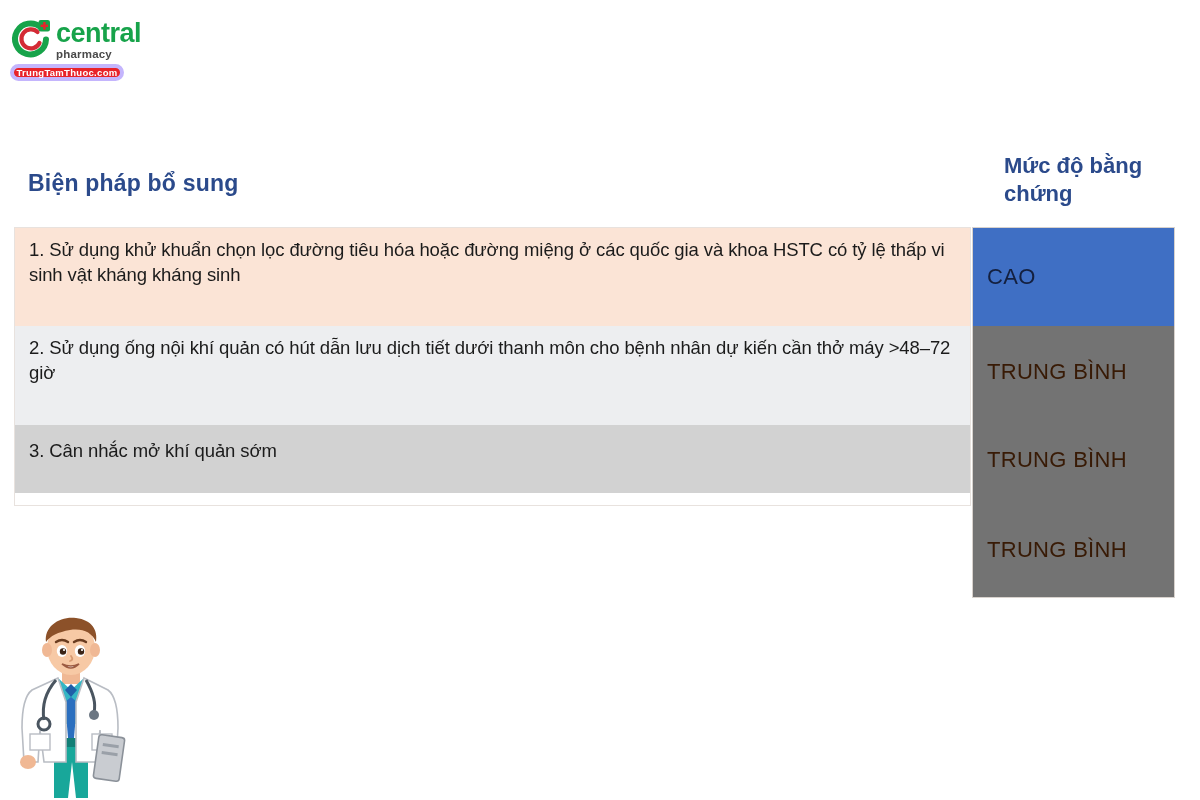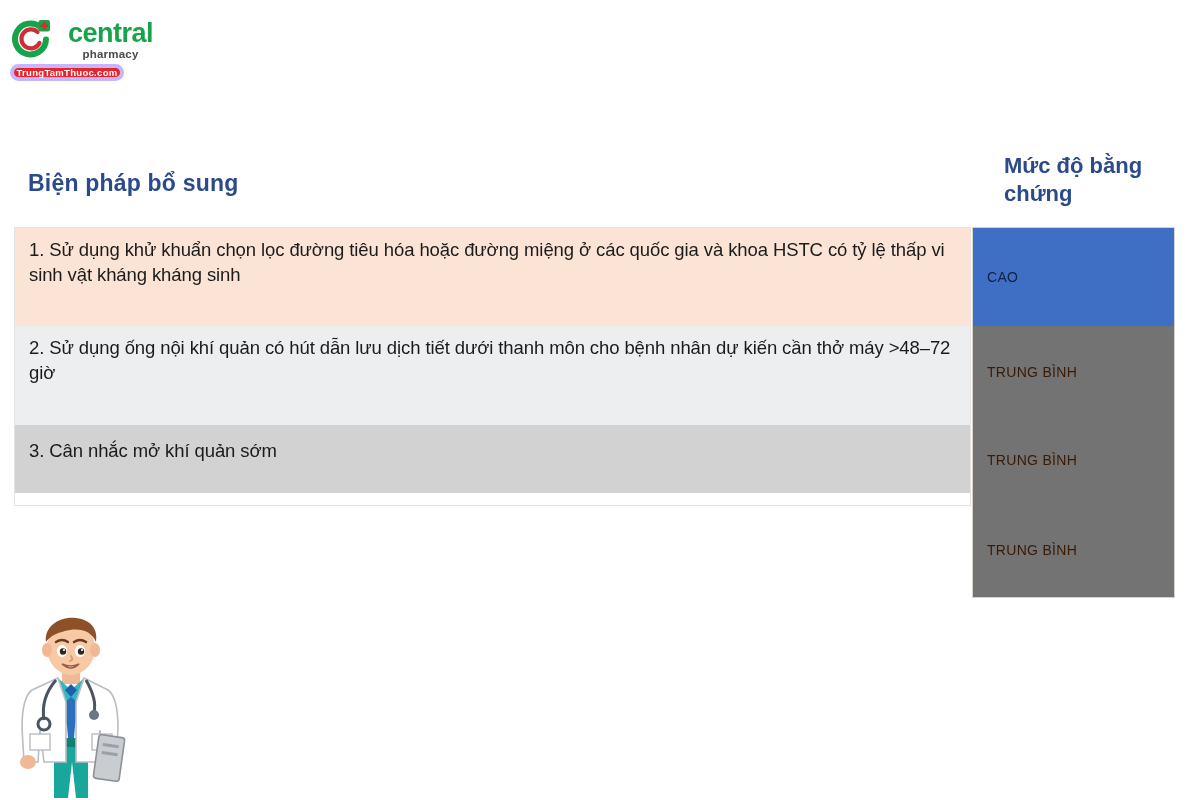--- a/index.html
+++ b/index.html
@@ -26,24 +26,23 @@
   }
   #brand-mark {
     position: absolute;
     left: 4px;
     top: 2px;
     width: 46px;
     height: 46px;
   }
   #brand-wordmark {
     position: absolute;
-    left: 64px;
+    left: 52px;
     top: 6px;
     line-height: 1;
-    text-align: center;
   }
   #brand-name {
     display: block;
     font-size: 27px;
     font-weight: bold;
     color: #17a34a;
     letter-spacing: -0.5px;
   }
   #brand-sub {
     display: block;
@@ -124,21 +123,21 @@
     width: 203px;
     height: 371px;
     border: 1px solid #d8d2cd;
     box-sizing: border-box;
   }
   .evidence-cell {
     box-sizing: border-box;
     display: flex;
     align-items: center;
     padding-left: 14px;
-    font-size: 14px;
+    font-size: 22px;
     letter-spacing: 0.3px;
     color: #21253f;
   }
   .evidence-cell.high {
     height: 98px;
     background: #3f6fc4;
     color: #14203f;
   }
   .evidence-cell.medium {
     height: 91px;

